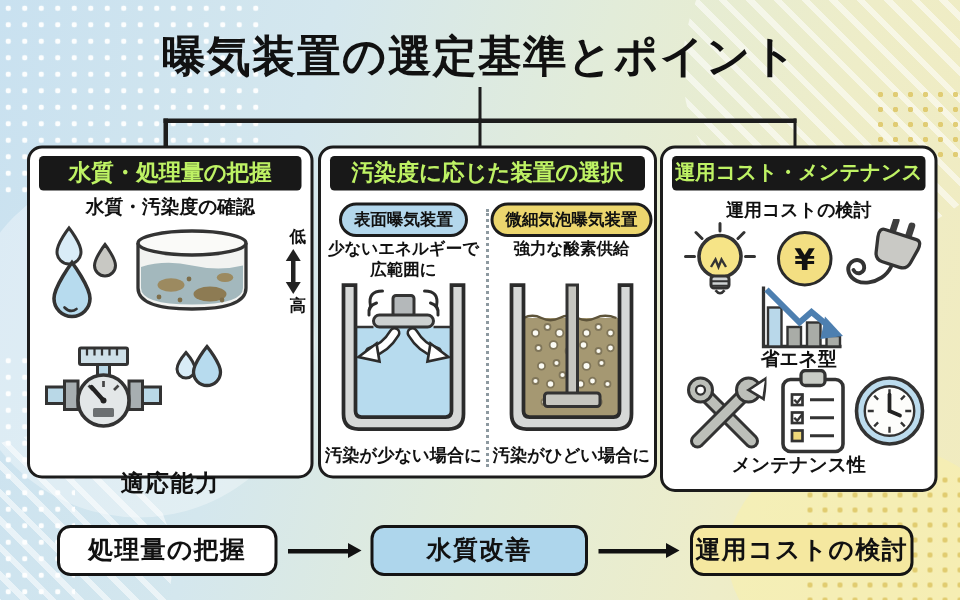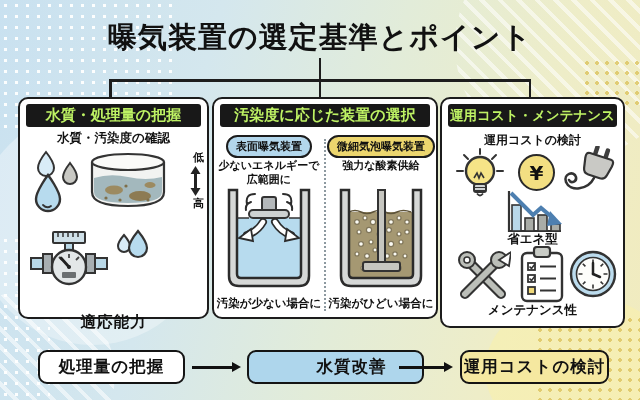--- a/index.html
+++ b/index.html
@@ -40,21 +40,21 @@
   .cost{top:33px;left:0;width:100%;font-size:12px;}
   .energy{top:132px;left:0;width:100%;font-size:12.5px;}
   .maint{top:203px;left:0;width:100%;font-size:12.5px;}
   .picon{position:absolute;}
   .coin{position:absolute;left:76px;top:55px;width:33px;height:33px;border-radius:50%;background:#f3df82;
     border:2.5px solid #2a2a2a;display:flex;align-items:center;justify-content:center;}
   .coin span{font-size:20px;font-weight:800;line-height:1;}
   .fbox{position:absolute;z-index:2;top:350px;height:30px;border:2.5px solid #141414;border-radius:9px;
     display:flex;align-items:center;justify-content:center;font-size:16.5px;font-weight:700;letter-spacing:1px;}
   .fb1{left:38px;width:143px;background:#fff;}
-  .fb2{left:247px;width:141px;background:#aed6ec;padding-left:32px;}
+  .fb2{left:247px;width:141px;background:#aed6ec;}
   .fb3{left:460px;width:145px;background:#f5e8a0;}
   .farrow{position:absolute;z-index:2;top:366px;height:2.5px;background:#111;}
   .farrow:after{content:'';position:absolute;right:-8px;top:-4.5px;
     border-left:9px solid #111;border-top:5.5px solid transparent;border-bottom:5.5px solid transparent;}
   svg{display:block;}
 </style>
 </head>
 <body>
 
 <div class="stage">

